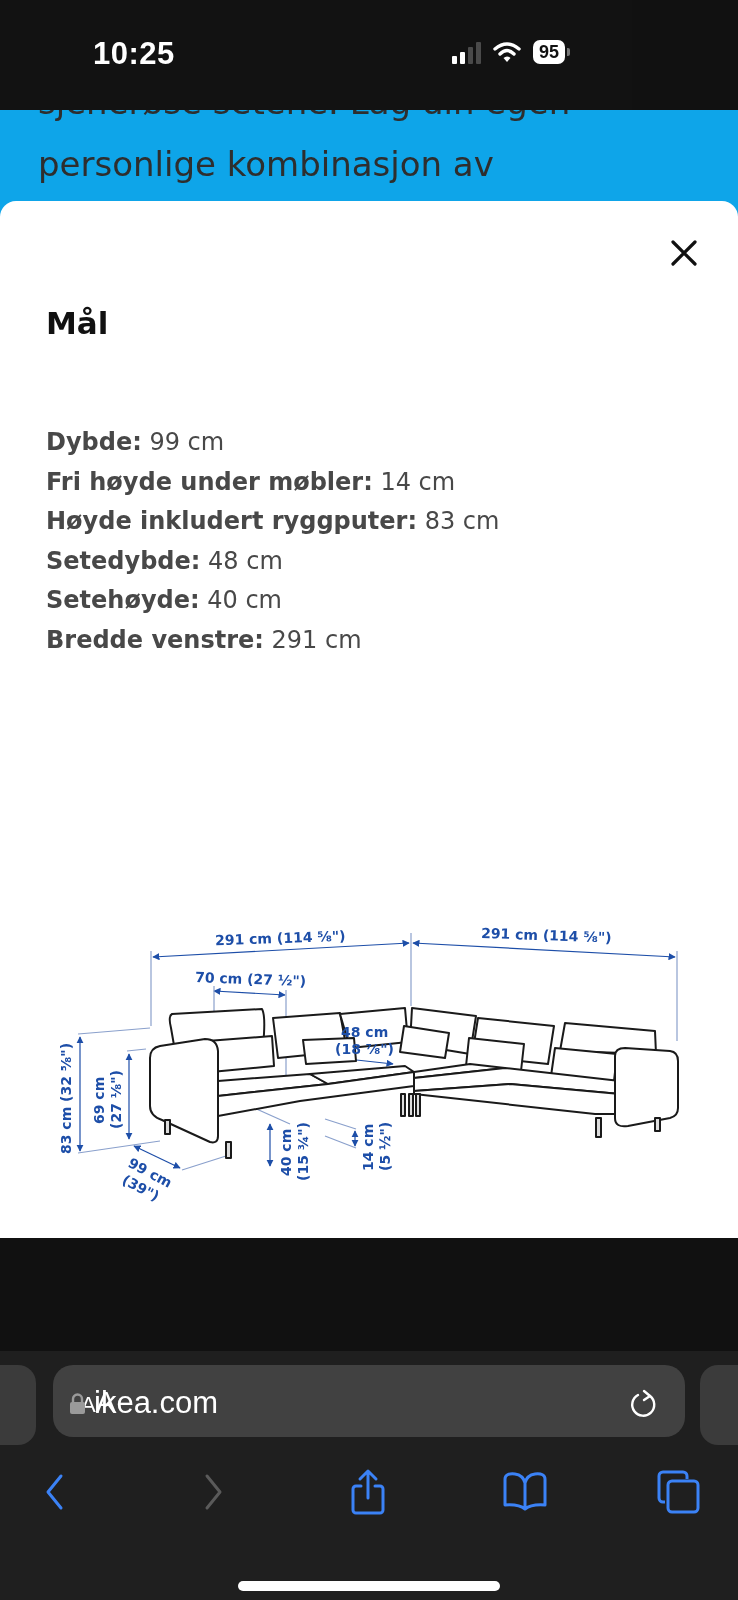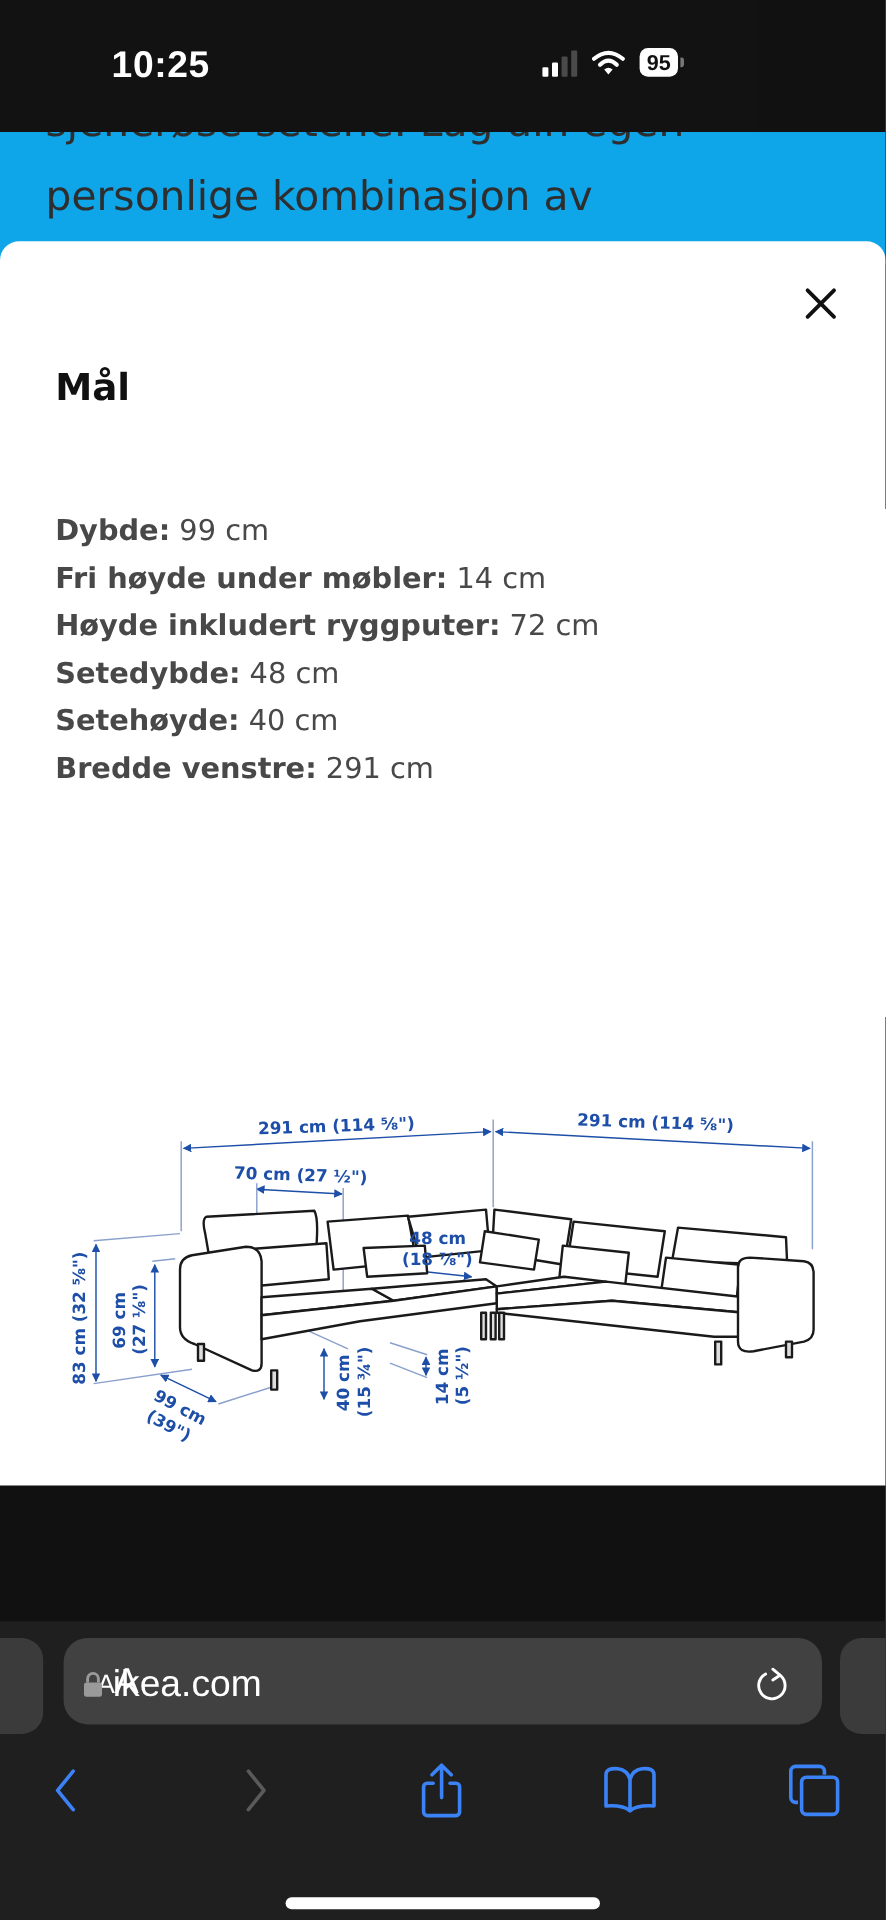--- a/index.html
+++ b/index.html
@@ -82,21 +82,21 @@
   <div class="close-btn">
     <svg width="32" height="32" viewBox="0 0 32 32">
       <path d="M5 5 L27 27 M27 5 L5 27" stroke="#111" stroke-width="3.2" stroke-linecap="round"></path>
     </svg>
   </div>
   <h2 class="sheet-title">Mål</h2>
 
   <div class="dims">
     <div class="dim-row"><span class="k">Dybde:</span> <span>99 cm</span></div>
     <div class="dim-row"><span class="k">Fri høyde under møbler:</span> <span>14 cm</span></div>
-    <div class="dim-row"><span class="k">Høyde inkludert ryggputer:</span> <span>72 cm</span></div>
+    <div class="dim-row"><span class="k">Høyde inkludert ryggputer:</span> <span>83 cm</span></div>
     <div class="dim-row"><span class="k">Setedybde:</span> <span>48 cm</span></div>
     <div class="dim-row"><span class="k">Setehøyde:</span> <span>40 cm</span></div>
     <div class="dim-row"><span class="k">Bredde venstre:</span> <span>291 cm</span></div>
   </div>
 
   <svg class="diagram" viewBox="50 905 640 310" width="640" height="310">
     <defs>
       <marker id="arr" viewBox="0 0 10 10" refX="9" refY="5" markerWidth="6" markerHeight="6" orient="auto-start-reverse">
         <path d="M0 0 L10 5 L0 10 Z" fill="#1d4ea8"></path>
       </marker>

